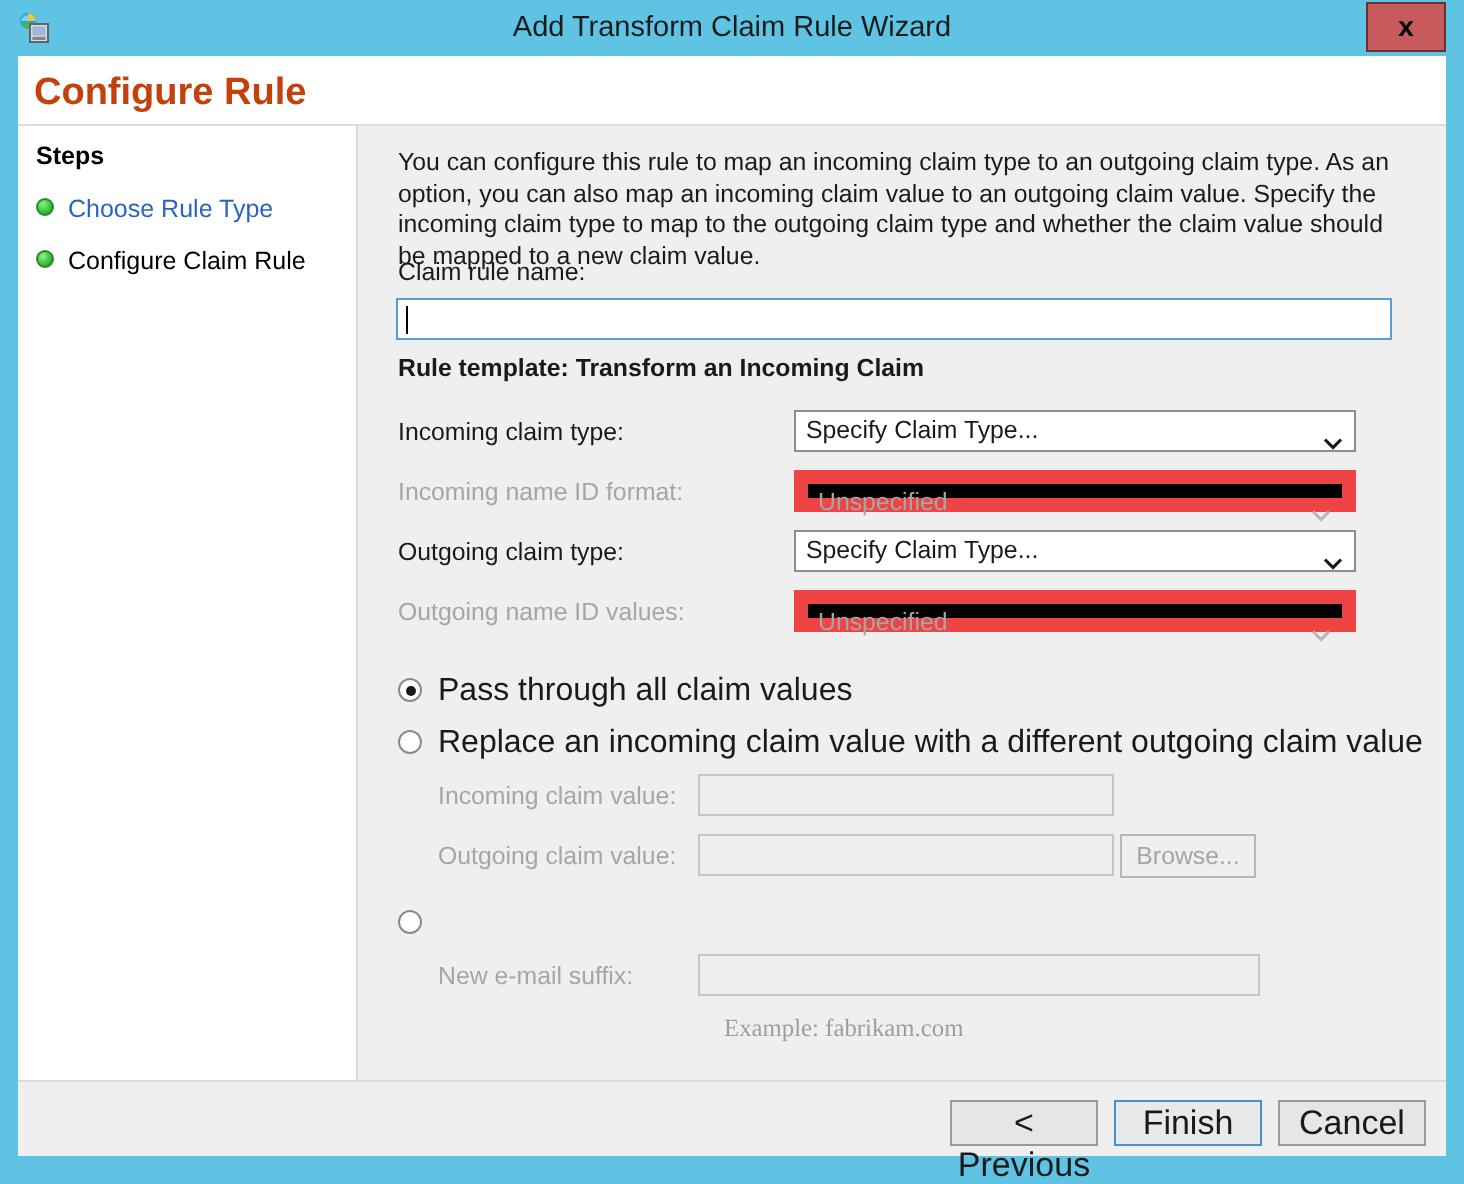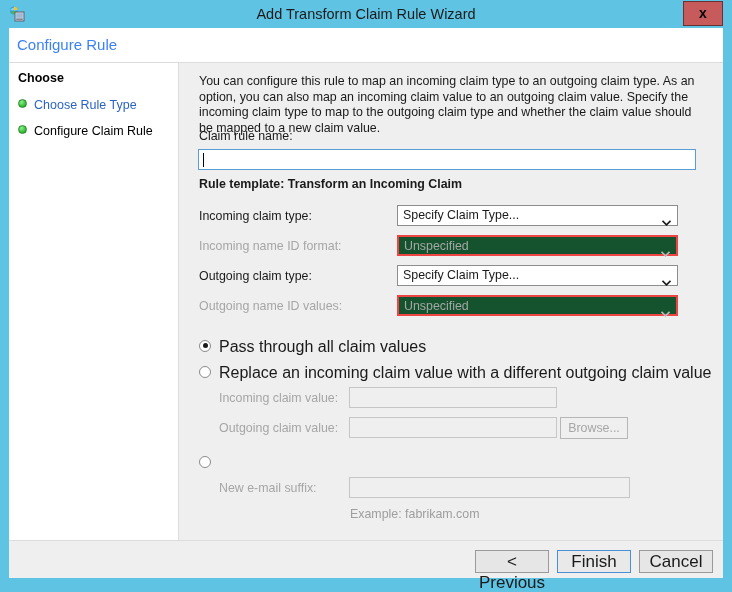--- a/index.html
+++ b/index.html
@@ -73,23 +73,23 @@
   
   #header-band {
     position: absolute;
     left: 0; top: 0;
     width: 714px; height: 34px;
     background: #ffffff;
   }
   #page-title {
     position: absolute;
     left: 8px; top: 8px;
-    font-size: 15px;
-    font-weight: normal;
-    color: #3b82f6;
+    font-size: 19px;
+    font-weight: bold;
+    color: #c2410c;
     letter-spacing: 0px;
   }
 
   
   #sidebar {
     position: absolute;
     left: 0; top: 34px;
     width: 169px; height: 478px;
     background: #ffffff;
     border-top: 1px solid #dcdcdc;
@@ -188,22 +188,22 @@
     font-size: 12.4px;
     color: #1a1a1a;
     white-space: nowrap;
   }
   .combo .chevron {
     position: absolute;
     right: 6px; top: 6px;
     width: 9px; height: 6px;
   }
   .combo.disabled {
-    background: #14532d;
-    border: 2px solid #ef4444;
+    background: #000000;
+    border: 7px solid #ef4444;
   }
   .combo.disabled .combo-text { color: #a6a6a6; }
 
   
   .textbox {
     position: absolute;
     height: 21px;
     background: #efefef;
     border: 1px solid #c6c6c6;
     box-sizing: border-box;
@@ -309,21 +309,21 @@
     <div id="close-button">x</div>
   </div>
 
   <div id="client">
 
     <div id="header-band">
       <div id="page-title">Configure Rule</div>
     </div>
 
     <div id="sidebar">
-      <div id="steps-title">Choose</div>
+      <div id="steps-title">Steps</div>
 
       <div class="step-item" style="top:60px;">
         <span class="step-bullet"></span><span class="step-label">Configure Claim Rule</span>
       </div>
 
       <div class="step-item" style="top:34px;">
         <span class="step-bullet"></span><span class="step-label link">Choose Rule Type</span>
       </div>
     </div>
 
@@ -394,21 +394,21 @@
       <div class="textbox" style="left:170px; top:354px; width:208px;"></div>
       <div id="browse-button" style="top:354px;">Browse...</div>
 
       <div class="radio-row" style="top:390px;">
         <span class="radio-mark"></span>
       </div>
 
       <div class="field-label disabled" style="left:40px; top:418px;">New e-mail suffix:</div>
       <div class="textbox" style="left:170px; top:414px; width:281px;"></div>
 
-      <div class="hint" style="left:171px; top:444px;">Example: fabrikam.com</div>
+      <div class="hint" style="left:183px; top:444px;font-family:Liberation Serif, serif;">Example: fabrikam.com</div>
 
     </div>
 
     <div id="footer">
       <div class="dlg-button" style="left:466px;">&lt; Previous</div>
       <div class="dlg-button default" style="left:548px;">Finish</div>
       <div class="dlg-button" style="left:630px;">Cancel</div>
     </div>
 
   </div>

